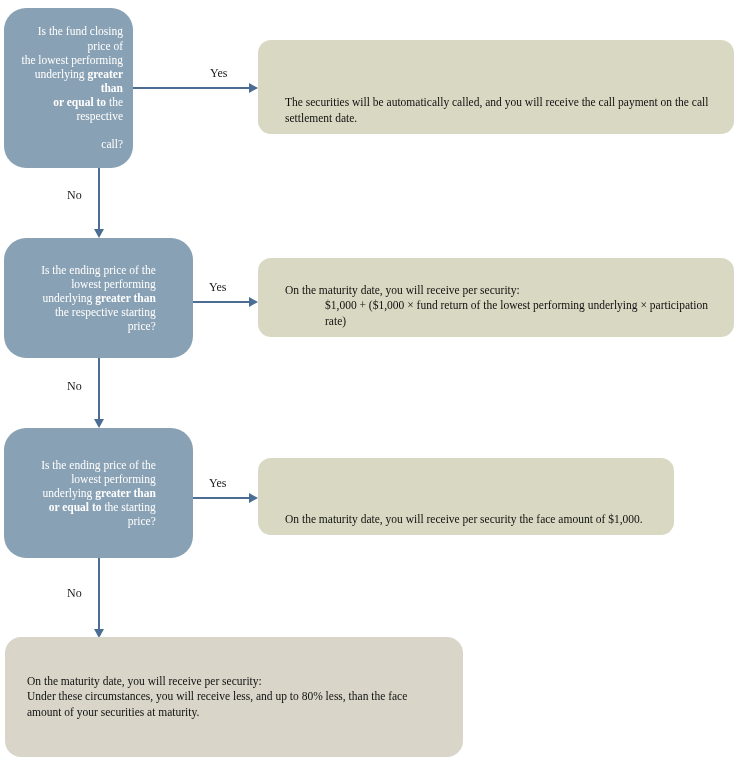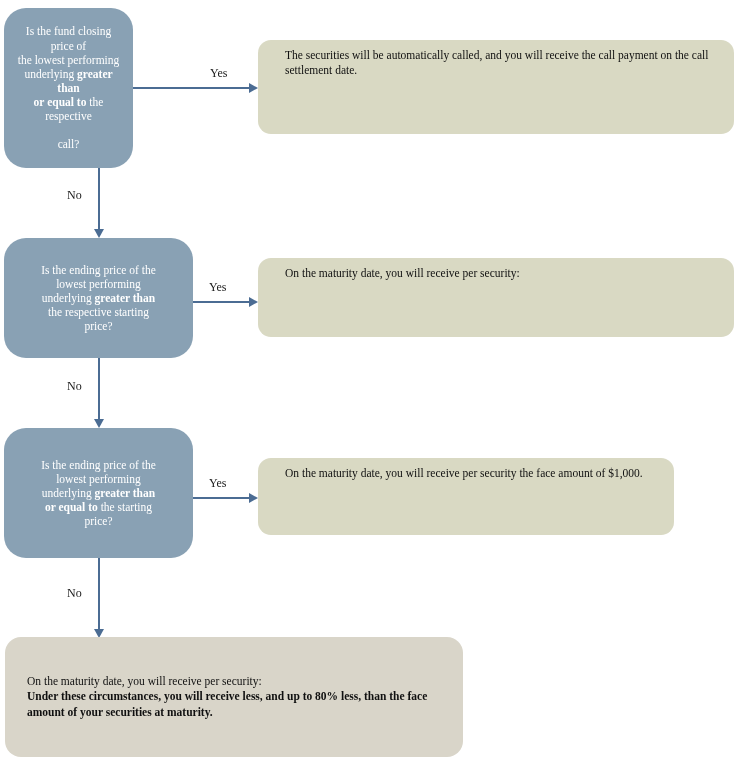--- a/index.html
+++ b/index.html
@@ -21,53 +21,53 @@
     height: 777px;
   }
   .decision {
     position: absolute;
     background: #89a1b4;
     border-radius: 22px;
     color: #ffffff;
     display: flex;
     align-items: center;
     justify-content: center;
-    text-align: center;
+    text-align: right;
     box-sizing: border-box;
     padding: 6px 10px;
     font-size: 11.5px;
     line-height: 1.23;
   }
   .decision .txt { display: block; }
   .decision b { font-weight: bold; }
 
   .outcome {
     position: absolute;
     background: #d9d9c3;
     border-radius: 13px;
     color: #101010;
     box-sizing: border-box;
     display: flex;
     flex-direction: column;
-    justify-content: flex-start;
+    justify-content: flex-end;
     padding: 8px 24px 8px 27px;
     font-size: 11.5px;
     line-height: 1.33;
   }
   .outcome.final {
     background: #d9d5c9;
     border-radius: 16px;
     padding: 8px 20px 8px 22px;
     justify-content: center;
   }
   .outcome .indent {
     padding-left: 40px;
   }
   .outcome .warn {
-    font-weight: bold;
+    font-weight: normal;
   }
 
   
   .h-arrow {
     position: absolute;
     height: 11px;
   }
   .h-arrow .line {
     position: absolute;
     left: 0;
@@ -152,20 +152,21 @@
   </div>
 
   <div class="h-arrow" style="left:193px; top:296px; width:65px;">
     <div class="line" style="width:56px;"></div>
     <div class="head" style="left:56px;"></div>
   </div>
   <div class="edge-label" style="left:209px; top:280px;">Yes</div>
 
   <div class="outcome" style="left:258px; top:258px; width:476px; height:79px;">
     <div>On the maturity date, you will receive per security:</div>
+    <div class="indent">$1,000 + ($1,000 × fund return of the lowest performing underlying × participation rate)</div>
   </div>
 
   <div class="v-arrow" style="left:93px; top:358px; height:70px;">
     <div class="line" style="height:61px;"></div>
     <div class="head" style="top:61px;"></div>
   </div>
   <div class="edge-label" style="left:67px; top:379px;">No</div>
 
   <div class="decision" style="left:4px; top:428px; width:189px; height:130px;">
     <span class="txt">

